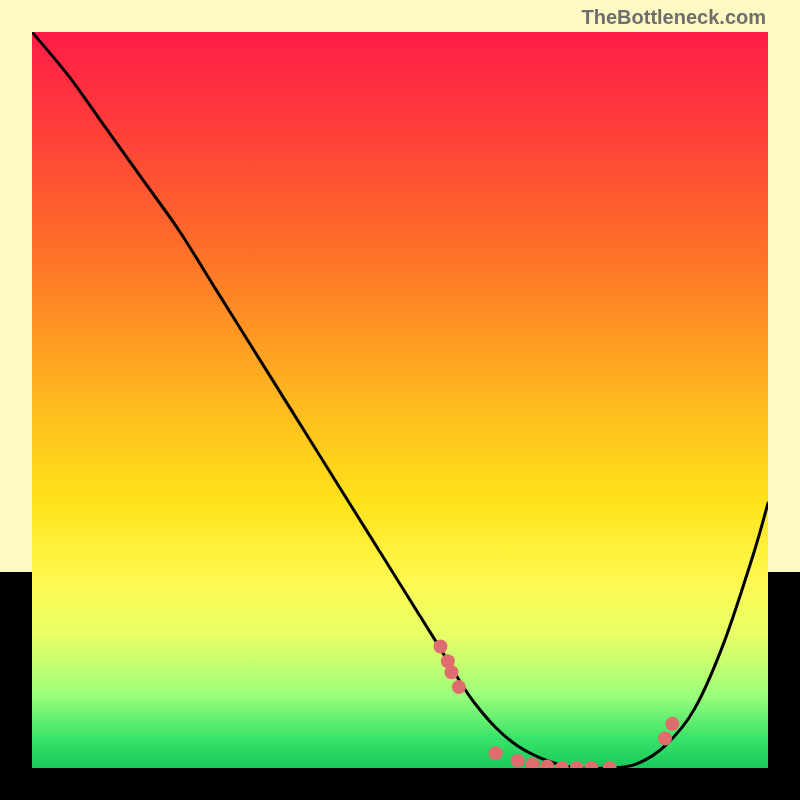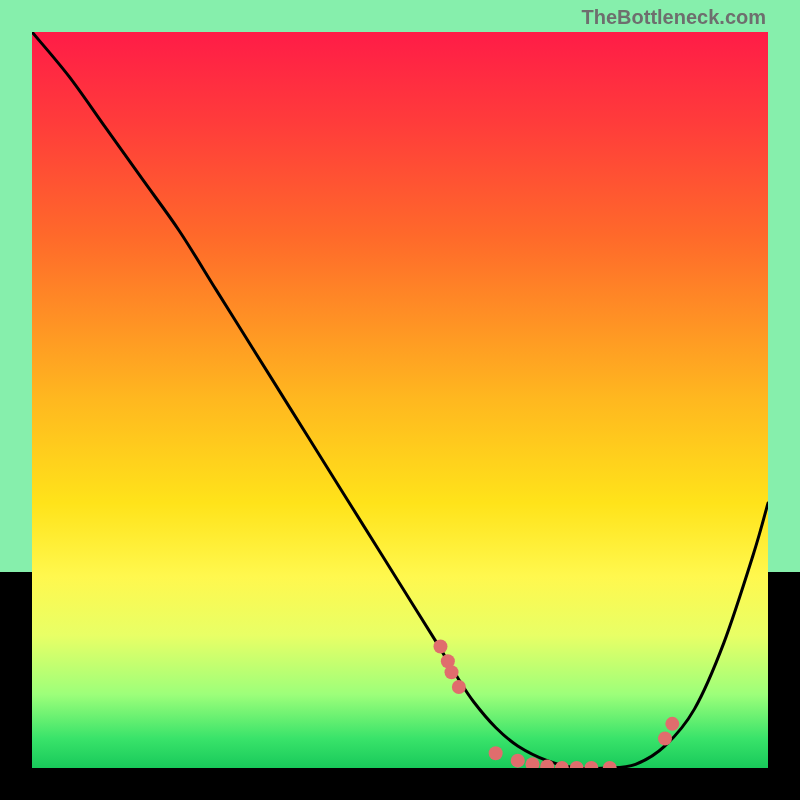--- a/index.html
+++ b/index.html
@@ -1,21 +1,21 @@
 <!DOCTYPE html>
 <html><head>
 <meta charset="utf-8">
 <style>
   * { margin: 0; padding: 0; box-sizing: border-box; }
   html, body { width: 800px; height: 800px; background: #000; overflow: hidden; }
   .stage {
     position: relative;
     width: 800px;
     height: 572px;
-    background: #86efac;
+    background: #fef9c3;
   }
   .plot {
     position: absolute;
     left: 32px;
     top: 32px;
     width: 736px;
     height: 736px;
     background: linear-gradient(
       to bottom,
       #ff1c47 0%,

